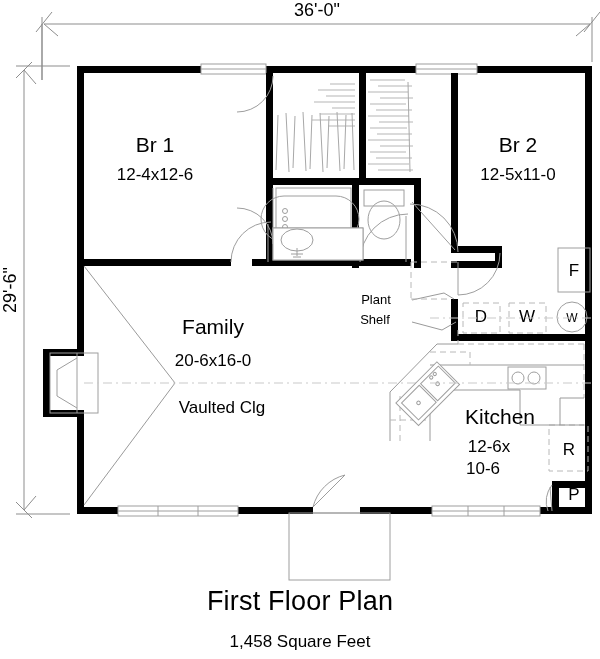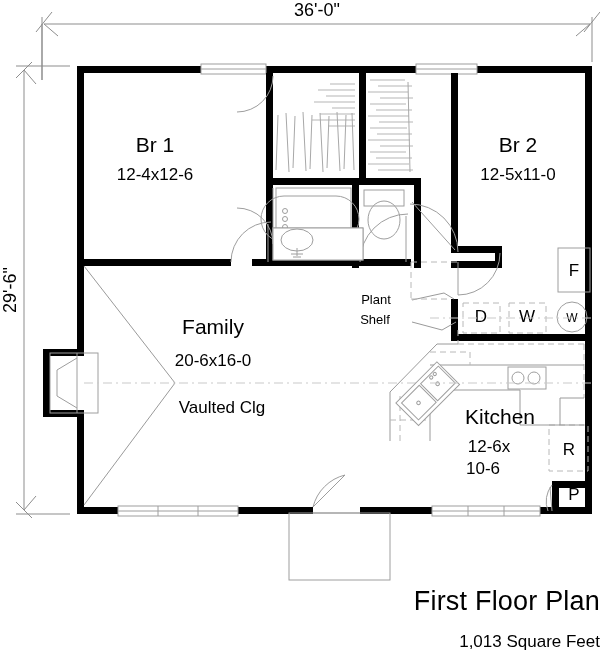--- a/index.html
+++ b/index.html
@@ -23,21 +23,21 @@
     left: 0;
     top: 0;
     width: 600px;
     height: 659px;
     display: block;
   }
   .caption-layer {
     position: absolute;
     left: 0;
     width: 600px;
-    text-align: right;
+    text-align: center;
     pointer-events: none;
   }
   #plan-title {
     top: 586px;
     font-size: 27px;
     letter-spacing: 0.2px;
   }
   #plan-area {
     top: 632px;
     font-size: 17px;
@@ -380,15 +380,15 @@
     </g>
 
     <g>
       <text class="t-note" x="376" y="304" text-anchor="middle">Plant</text>
       <text class="t-note" x="375" y="324" text-anchor="middle">Shelf</text>
     </g>
 
   </svg>
 
   <div class="caption-layer" id="plan-title">First Floor Plan</div>
-  <div class="caption-layer" id="plan-area">1,013 Square Feet</div>
+  <div class="caption-layer" id="plan-area">1,458 Square Feet</div>
 
 </div>
 
 </body></html>

